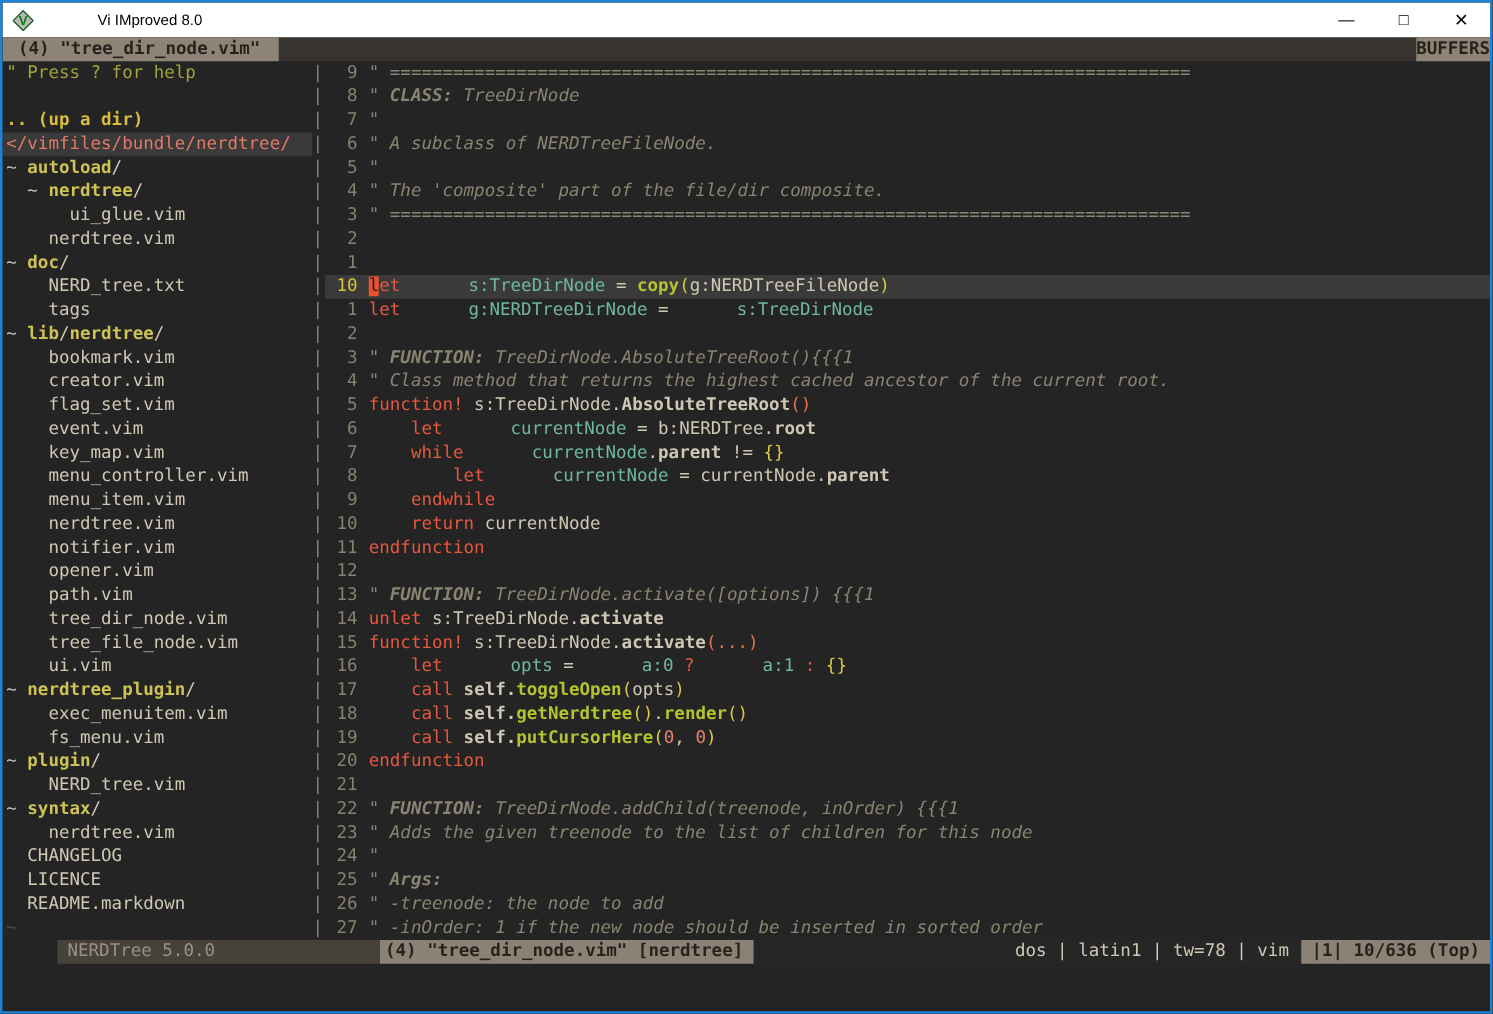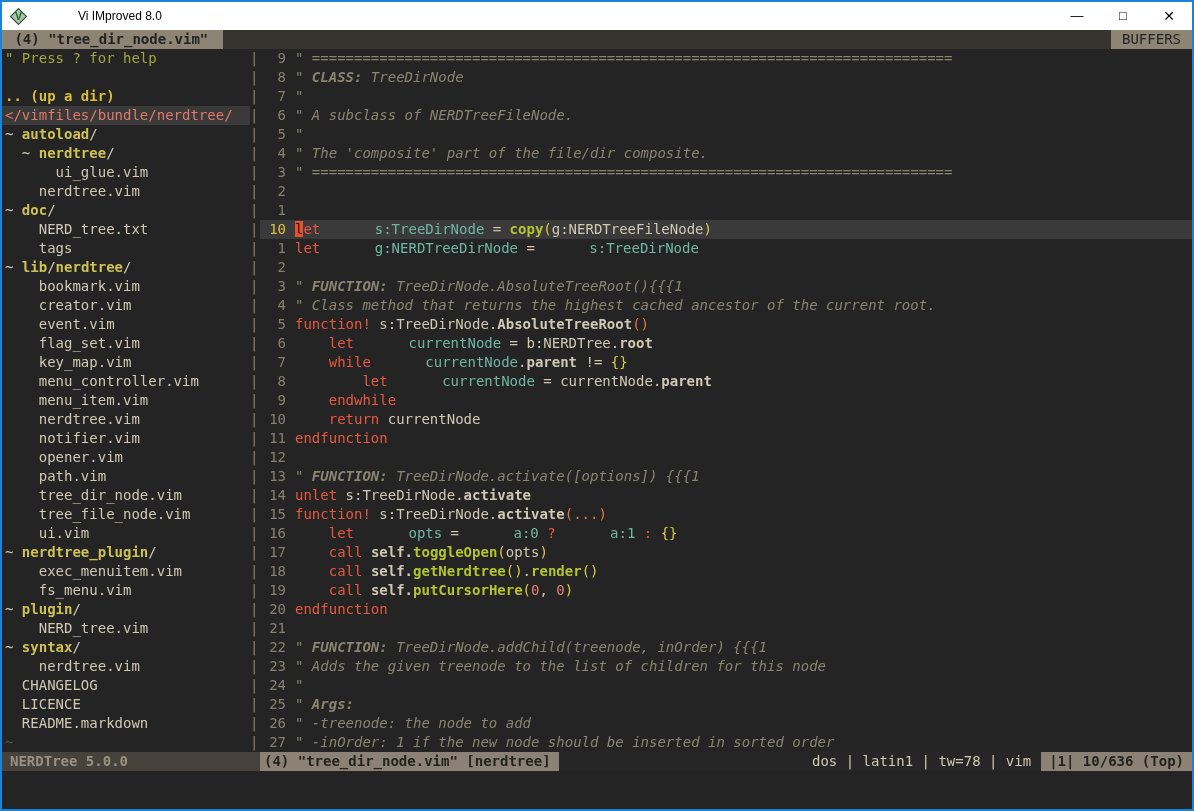--- a/index.html
+++ b/index.html
@@ -21,21 +21,21 @@
   .titlebar .spacer{flex:1;}
   .wctl{width:46px;text-align:center;font-size:13px;color:#000;cursor:default;line-height:28px;}
   .wctl.close{font-size:14px;}
   
   .tabline{
     height:19px;background:var(--tabline-bg);display:flex;align-items:stretch;
     font-size:14px;line-height:19px;white-space:pre;
   }
   .tab-active{background:var(--tab-active-bg);color:var(--tab-active-text);font-weight:bold;padding:0 6px 0 4px;}
   .tabline .fill{flex:1;}
-  .buffers{background:var(--tab-active-bg);color:var(--tab-active-text);font-weight:normal;padding:0 11px;}
+  .buffers{background:var(--tab-active-bg);color:var(--tab-active-text);font-weight:bold;padding:0 0;}
   
   .main{display:flex;height:703px;}
   .nerdtree{width:248px;flex:0 0 248px;overflow:hidden;}
   .vsep{width:10px;flex:0 0 10px;color:var(--sep);text-align:center;overflow:hidden;}
   .vsep .row{height:19px;line-height:19px;font-size:14px;}
   .editor{flex:1;overflow:hidden;}
   .row{height:19px;line-height:19px;font-size:14px;white-space:pre;display:flex;}
   .nerdtree .row{display:block;padding-left:3px;}
   .nerdtree .row.sel{background:var(--cursorline-bg);}
   .editor .row.cur{background:var(--cursorline-bg);}
@@ -56,21 +56,21 @@
   .t-fn{color:var(--func);font-weight:bold;}
   .t-y{color:var(--yellow);}
   .t-o{color:var(--orange);}
   .t-m{color:var(--normal);font-weight:bold;}
   .t-c{color:var(--comment);font-style:italic;}
   .t-cb{color:var(--comment);font-style:italic;font-weight:bold;}
   .t-num{color:var(--number);}
   .t-cur{background:var(--cursor-bg);color:#1e1e1e;}
   
   .statusline{height:19px;display:flex;font-size:14px;line-height:19px;white-space:pre;}
-  .sl-left{flex:0 0 258px;background:var(--sl-inactive-bg);color:var(--sl-inactive-text);font-weight:bold;padding-left:8px;box-sizing:border-box;}
+  .sl-left{flex:0 0 258px;background:var(--sl-inactive-bg);color:var(--sl-inactive-text);font-weight:normal;padding-left:8px;box-sizing:border-box;margin-left:44px;}
   .sl-file{background:var(--sl-active-bg);color:var(--sl-active-text);font-weight:bold;padding:0 8px 0 4px;}
   .sl-fill{flex:1;background:var(--sl-mid-bg);}
   .sl-info{background:var(--sl-mid-bg);color:var(--normal);padding:0 10px 0 0;}
   .sl-pos{background:var(--sl-active-bg);color:var(--sl-active-text);font-weight:bold;padding:0 8px;text-align:right;}
   
   .cmdline{height:38px;background:var(--editor-bg);}
 </style>
 </head>
 <body>
 
@@ -105,22 +105,22 @@
         <div class="row"><span class="t-a">~ </span><span class="t-d">autoload</span><span class="t-n">/</span></div>
         <div class="row"><span class="t-n">  </span><span class="t-a">~ </span><span class="t-d">nerdtree</span><span class="t-n">/</span></div>
         <div class="row"><span class="t-n">      </span><span class="t-f">ui_glue.vim</span></div>
         <div class="row"><span class="t-n">    </span><span class="t-f">nerdtree.vim</span></div>
         <div class="row"><span class="t-a">~ </span><span class="t-d">doc</span><span class="t-n">/</span></div>
         <div class="row"><span class="t-n">    </span><span class="t-f">NERD_tree.txt</span></div>
         <div class="row"><span class="t-n">    </span><span class="t-f">tags</span></div>
         <div class="row"><span class="t-a">~ </span><span class="t-d">lib</span><span class="t-n">/</span><span class="t-d">nerdtree</span><span class="t-n">/</span></div>
         <div class="row"><span class="t-n">    </span><span class="t-f">bookmark.vim</span></div>
         <div class="row"><span class="t-n">    </span><span class="t-f">creator.vim</span></div>
+        <div class="row"><span class="t-n">    </span><span class="t-f">flag_set.vim</span></div>
         <div class="row"><span class="t-n">    </span><span class="t-f">event.vim</span></div>
-        <div class="row"><span class="t-n">    </span><span class="t-f">flag_set.vim</span></div>
         <div class="row"><span class="t-n">    </span><span class="t-f">key_map.vim</span></div>
         <div class="row"><span class="t-n">    </span><span class="t-f">menu_controller.vim</span></div>
         <div class="row"><span class="t-n">    </span><span class="t-f">menu_item.vim</span></div>
         <div class="row"><span class="t-n">    </span><span class="t-f">nerdtree.vim</span></div>
         <div class="row"><span class="t-n">    </span><span class="t-f">notifier.vim</span></div>
         <div class="row"><span class="t-n">    </span><span class="t-f">opener.vim</span></div>
         <div class="row"><span class="t-n">    </span><span class="t-f">path.vim</span></div>
         <div class="row"><span class="t-n">    </span><span class="t-f">tree_dir_node.vim</span></div>
         <div class="row"><span class="t-n">    </span><span class="t-f">tree_file_node.vim</span></div>
         <div class="row"><span class="t-n">    </span><span class="t-f">ui.vim</span></div>

